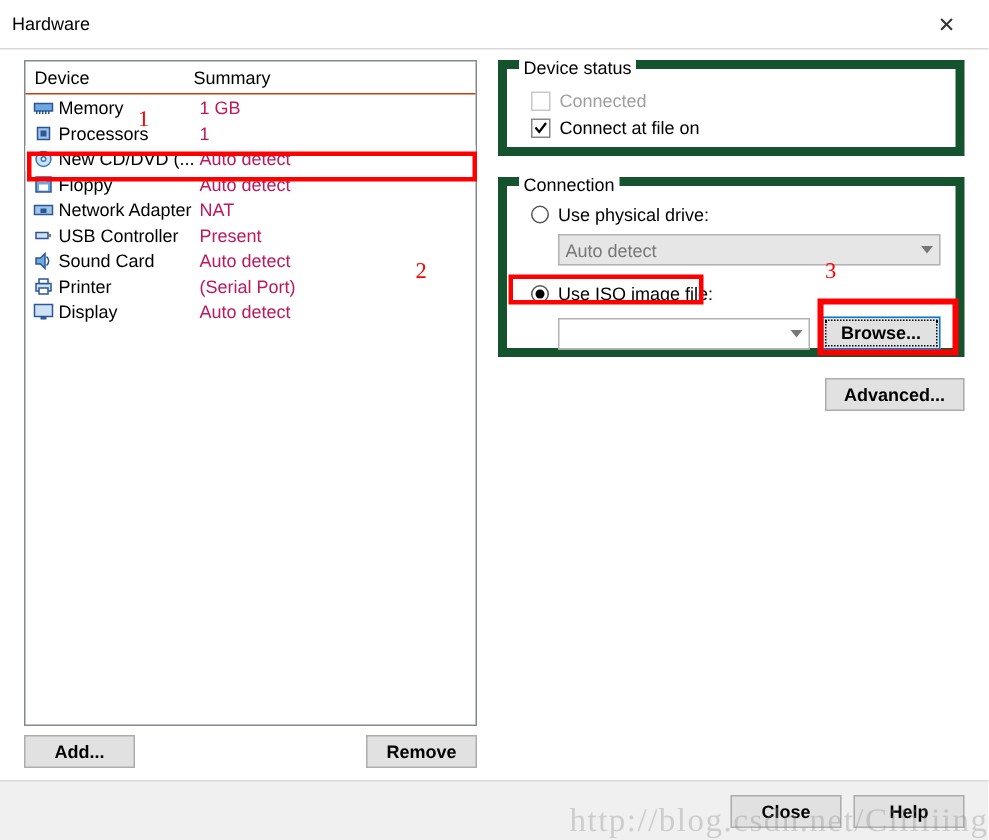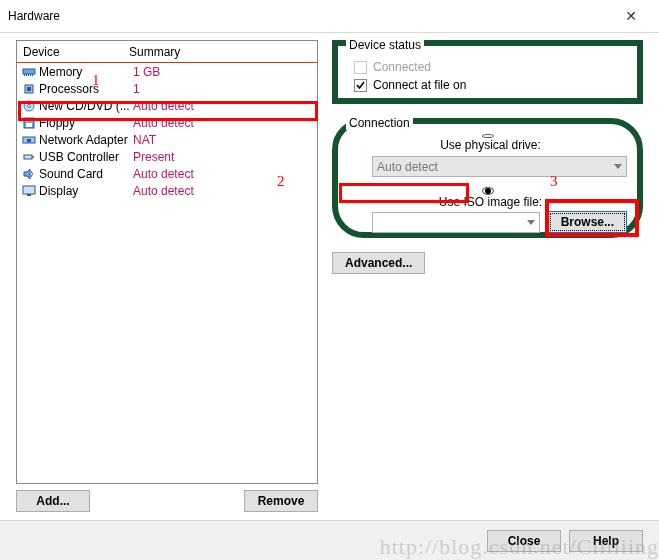--- a/index.html
+++ b/index.html
@@ -31,29 +31,29 @@
   
   .detail { flex:1; position:relative; }
   .group { border:6px solid #14532d; position:relative; padding:10px 10px 10px 10px; margin-bottom:14px;}
   .group .legend { position:absolute; top:-8px; left:8px; background:#fff; padding:0 3px; color:#000;}
   .chk { display:flex; align-items:flex-end; height:18px; margin-left:6px;}
   .chk .box { width:13px;height:13px;border:1px solid #888; margin-right:6px; display:flex;align-items:center;justify-content:center;}
   .chk.disabled .box{border-color:#c8c8c8;}
   .chk.disabled .lbl{color:#a0a0a0;}
   .chk .box svg{display:none;}
   .chk.checked .box svg{display:block;}
-  .rad { display:flex; align-items:center; height:18px; margin-left:6px;flex-direction:column;}
+  .rad { display:flex; align-items:center; height:18px; margin-left:6px;}
   .rad .r { width:12px;height:12px;border:1px solid #555; border-radius:50%; margin-right:6px; display:flex;align-items:center;justify-content:center;}
   .rad.sel .r::after{content:"";width:6px;height:6px;background:#000;border-radius:50%;}
   .combo { height:21px; border:1px solid #b2b2b2; background:#e8e8e8; display:flex; align-items:center; padding:0 4px; justify-content:space-between;}
   .combo.disabled{color:#777;background:#e6e6e6;}
   .combo .arrow { width:0;height:0;border-left:4px solid transparent;border-right:4px solid transparent;border-top:5px solid #777;}
   .pathrow{display:flex;gap:8px;align-items:center;margin-top:6px;margin-left:24px;}
   .pathrow .combo{flex:1;background:#fff;}
-  .rightbtns{display:flex;}
+  .rightbtns{display:flex;justify-content:flex-end;}
 
   
   .bottombar{position:absolute;left:0;right:0;bottom:0;height:40px;border-top:1px solid #d8d8d8;display:flex;justify-content:flex-end;align-items:center;gap:8px;padding-right:16px;background:#f0f0f0;}
 
   
   .ann { position:absolute; color:#f00; font-size:15px; font-family:"SimSun",serif; pointer-events:none;}
   .hl { position:absolute; border:3px solid #f00; pointer-events:none;}
   .hl3 { position:absolute; border:4px solid #f00; pointer-events:none;}
 
   
@@ -146,20 +146,31 @@
         </div>
         <div class="row">
           <span class="ic">
               <svg class="dev-ic" viewBox="0 0 14 12">
                 <polygon points="2,4 5,4 8,1 8,11 5,8 2,8" fill="#6fa8dc" stroke="#2b5797"></polygon>
                 <path d="M9 3 Q12 6 9 9" fill="none" stroke="#2b5797"></path>
               </svg>
             </span>
           <span class="dn">Sound Card</span>
           <span class="sm">Auto detect</span>
+        </div>
+        <div class="row">
+          <span class="ic">
+              <svg class="dev-ic" viewBox="0 0 14 12">
+                <rect x="2" y="4" width="10" height="5" fill="#cfe2f3" stroke="#2b5797"></rect>
+                <rect x="4" y="1" width="6" height="3" fill="#fff" stroke="#2b5797"></rect>
+                <rect x="4" y="7" width="6" height="4" fill="#fff" stroke="#2b5797"></rect>
+              </svg>
+            </span>
+          <span class="dn">Printer</span>
+          <span class="sm">(Serial Port)</span>
         </div>
         <div class="row">
           <span class="ic">
               <svg class="dev-ic" viewBox="0 0 14 12">
                 <rect x="1" y="1" width="12" height="8" fill="#cfe2f3" stroke="#2b5797"></rect>
                 <rect x="5" y="9" width="4" height="2" fill="#2b5797"></rect>
               </svg>
             </span>
           <span class="dn">Display</span>
           <span class="sm">Auto detect</span>
@@ -183,21 +194,21 @@
       <div class="chk checked">
         <span class="box">
             <svg width="9" height="9" viewBox="0 0 9 9">
               <path d="M1 4 L3.5 7 L8 1" stroke="#000" fill="none" stroke-width="1.5"></path>
             </svg>
           </span>
         <span class="lbl">Connect at file on</span>
       </div>
     </div>
 
-    <div class="group" style="height:120px;border-radius:32px;">
+    <div class="group" style="height:120px;">
       <div class="legend">Connection</div>
       <div class="rad">
         <span class="r"></span>
         <span>Use physical drive:</span>
       </div>
       <div class="combo disabled" style="margin:4px 0 10px 24px;">
         <span>Auto detect</span>
         <span class="arrow"></span>
       </div>
       <div class="rad sel">

